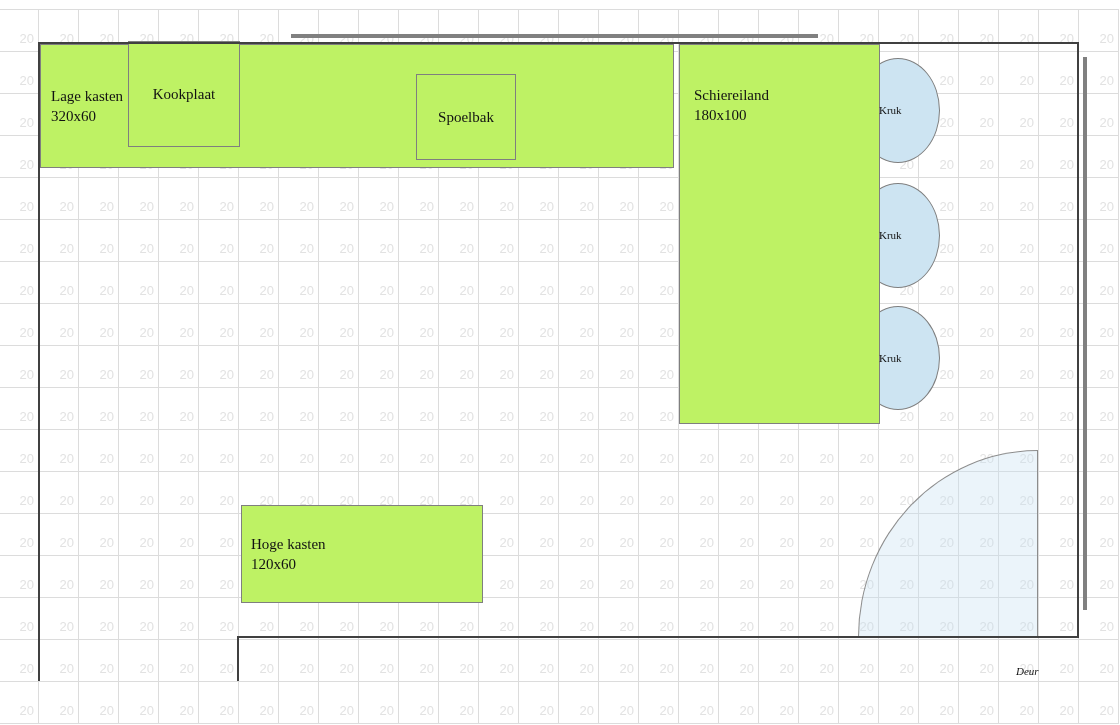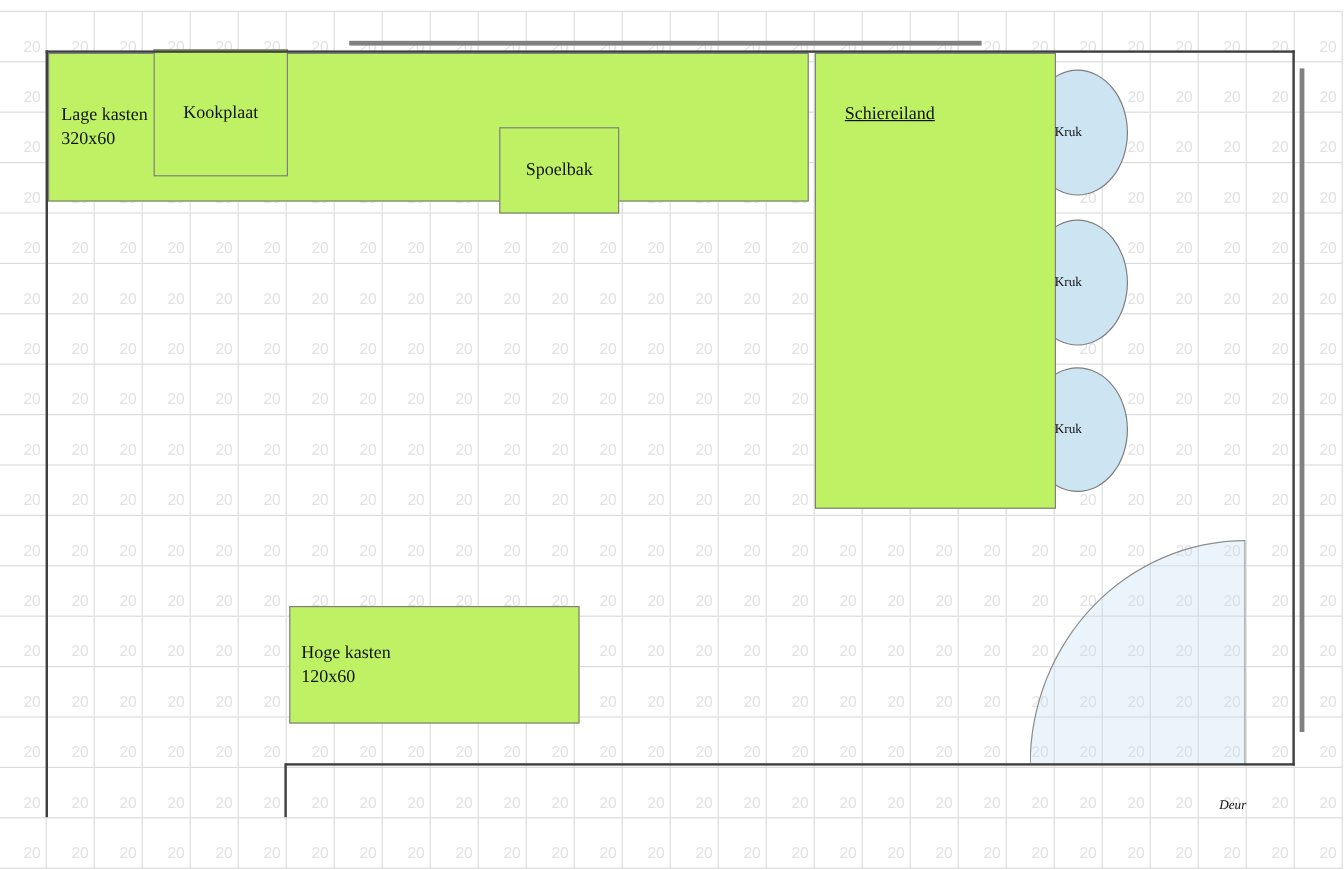--- a/index.html
+++ b/index.html
@@ -72,23 +72,23 @@
     box-sizing: border-box;
     background: rgba(198, 224, 240, 0.35);
     border: 1px solid #8c8c8c;
     border-bottom: none;
     border-radius: 100% 0 0 0;
     z-index: 1;
   }
   
   #lage-kasten   { left: 40px;  top: 44px;  width: 634px; height: 124px; z-index: 3; padding-left: 10px; }
   #kookplaat     { left: 128px; top: 41px;  width: 112px; height: 106px; z-index: 4; }
-  #spoelbak      { left: 416px; top: 74px;  width: 100px; height: 72px;  z-index: 4; margin-top: 32px; }
+  #spoelbak      { left: 416px; top: 74px;  width: 100px; height: 86px;  z-index: 4; }
   #schiereiland  { left: 679px; top: 44px;  width: 201px; height: 380px; z-index: 3; }
-  #schiereiland .lbl { padding: 40px 0 0 24px; text-decoration: underline; }
+  #schiereiland .lbl { padding: 40px 0 0 14px; }
   #hoge-kasten   { left: 241px; top: 505px; width: 242px; height: 98px; z-index: 3; padding-left: 9px; }
   #kruk-1 { left: 856px; top: 58px;  width: 84px; height: 105px; }
   #kruk-2 { left: 856px; top: 183px; width: 84px; height: 105px; }
   #kruk-3 { left: 856px; top: 306px; width: 84px; height: 104px; }
   #kruk-lbl-1 { left: 879px; top: 102px; }
   #kruk-lbl-2 { left: 879px; top: 227px; }
   #kruk-lbl-3 { left: 879px; top: 350px; }
   #deur-lbl   { left: 1016px; top: 663px; font-style: italic; }
 </style>
 </head>
@@ -592,20 +592,21 @@
     <span class="lbl">Kookplaat</span>
   </div>
 
   <div class="furn flex-center" id="spoelbak">
     <span class="lbl">Spoelbak</span>
   </div>
 
   <div class="furn" id="schiereiland">
     <div class="lbl">
       <div>Schiereiland</div>
+      <div>180x100</div>
     </div>
   </div>
 
   <div class="furn flex-left" id="hoge-kasten">
     <div class="lbl">
       <div>Hoge kasten</div>
       <div>120x60</div>
     </div>
   </div>
 

